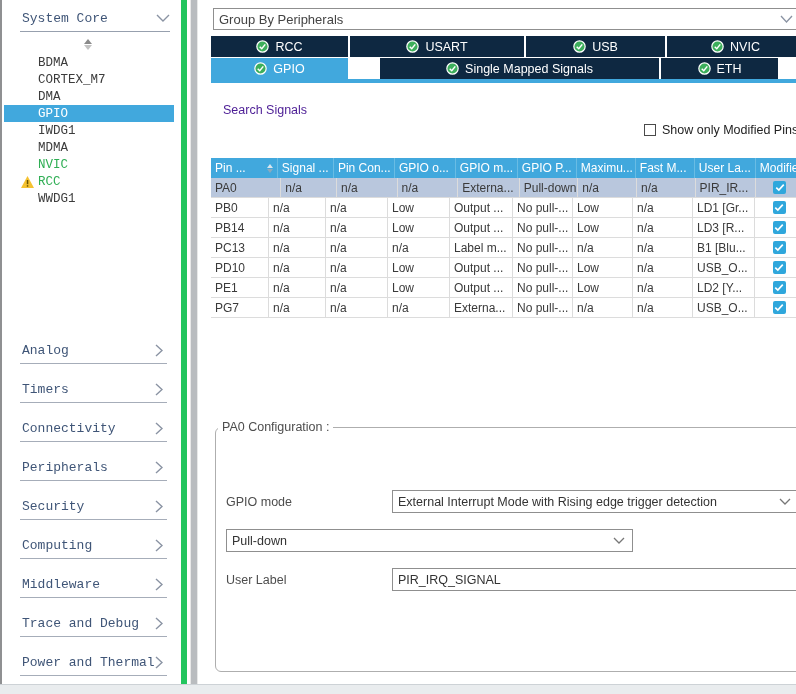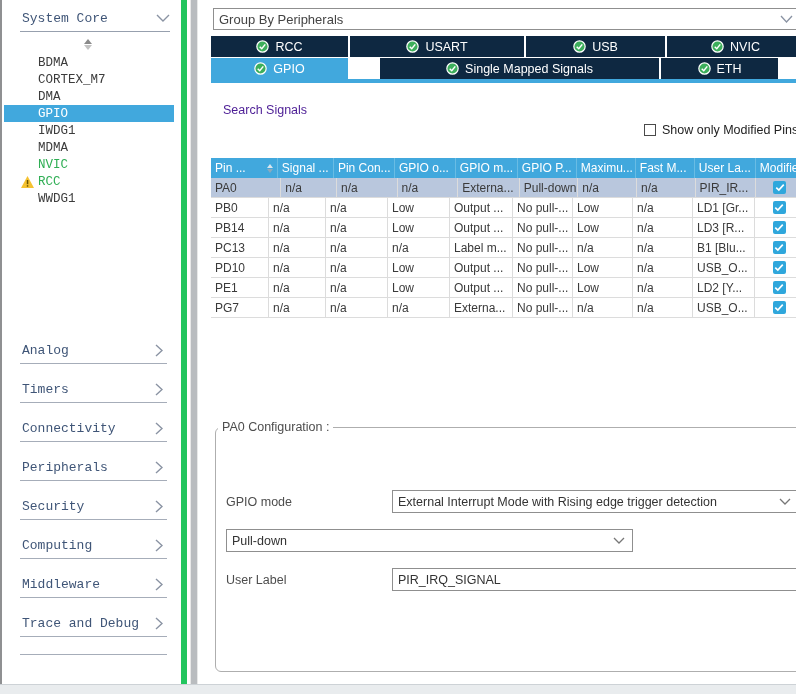--- a/index.html
+++ b/index.html
@@ -296,20 +296,28 @@
             <span class="cat-label">Trace and Debug</span>
             <span class="chev">
               <svg width="8" height="13" viewBox="0 0 8 13">
                 <polyline points="1,1 7,6.5 1,12" fill="none" stroke="#8a93a3" stroke-width="1.4"></polyline>
               </svg>
             </span>
           </div>
           <div class="cat-rule"></div>
         </div>
         <div class="cat-block">
+          <div class="cat-row">
+            <span class="cat-label">Power and Thermal</span>
+            <span class="chev">
+              <svg width="8" height="13" viewBox="0 0 8 13">
+                <polyline points="1,1 7,6.5 1,12" fill="none" stroke="#8a93a3" stroke-width="1.4"></polyline>
+              </svg>
+            </span>
+          </div>
           <div class="cat-rule"></div>
         </div>
       </div>
   </aside>
 
   <div id="splitter"></div>
 
   <main id="main">
 
     <div id="groupby">

